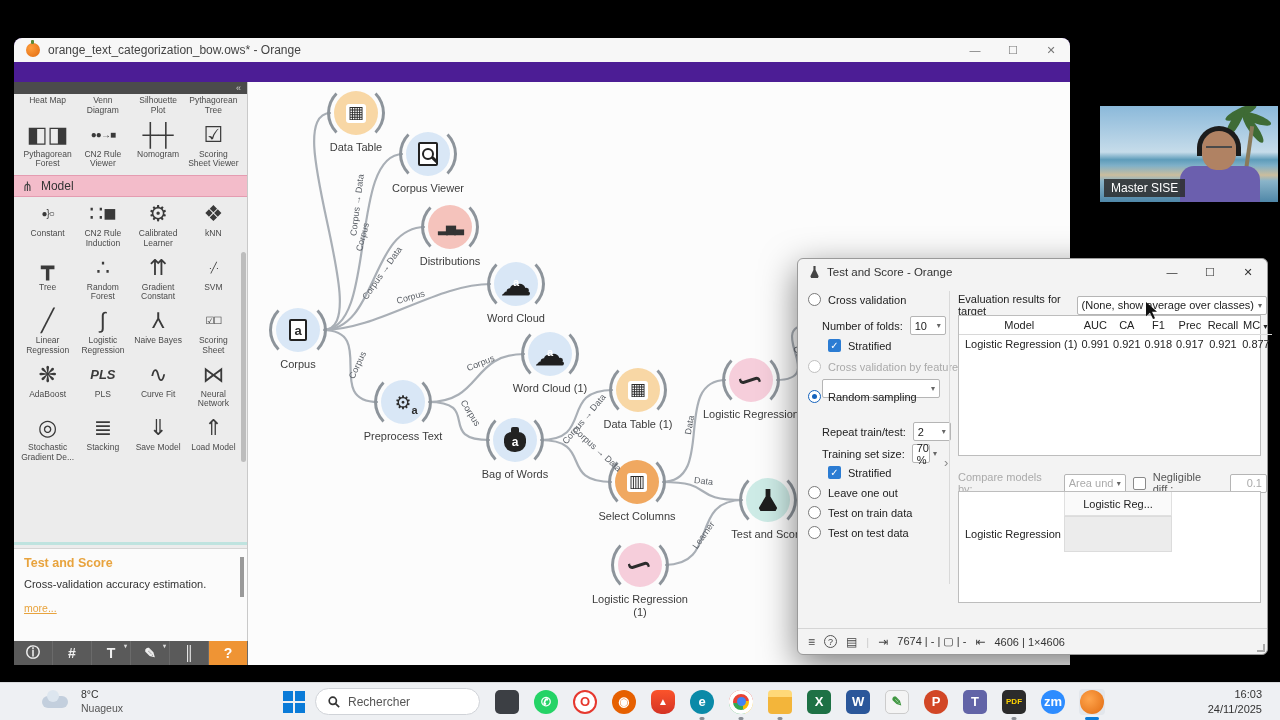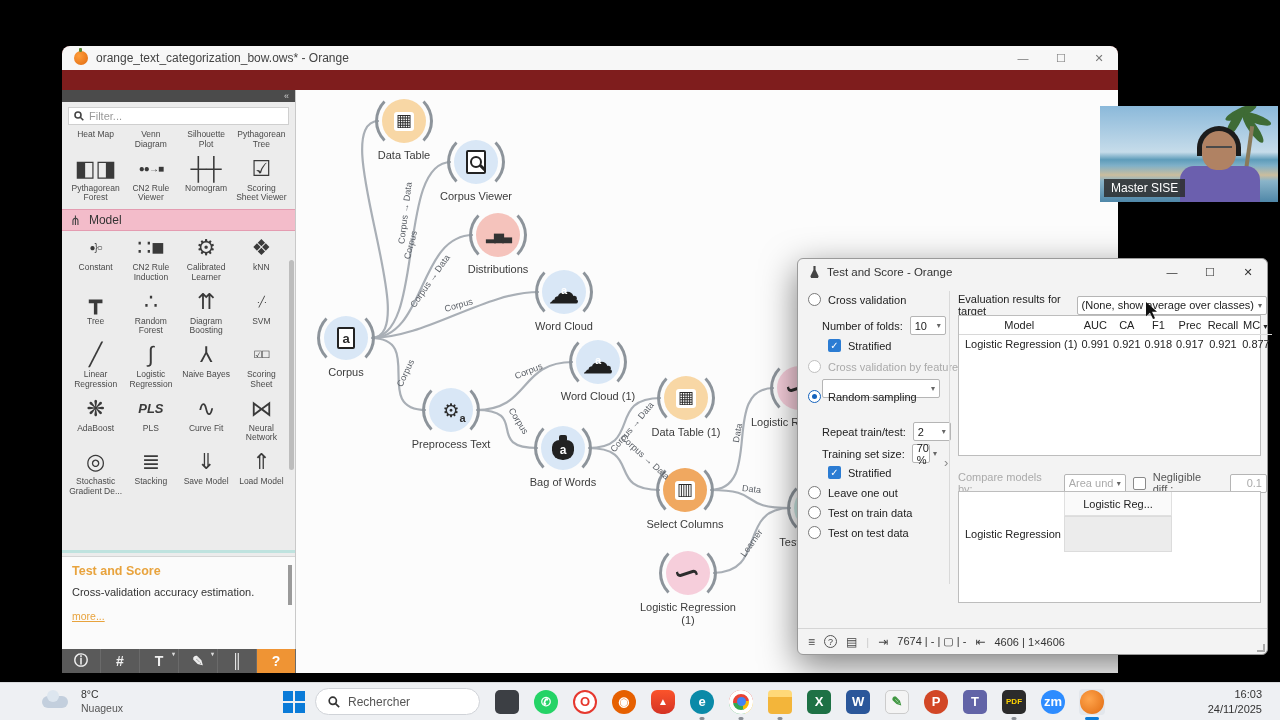--- a/index.html
+++ b/index.html
@@ -1,21 +1,21 @@
 <!DOCTYPE html>
 <html><head>
 <meta charset="utf-8">
 <style>
   * { margin:0; padding:0; box-sizing:border-box; }
   html,body { width:1280px; height:720px; background:#000; overflow:hidden;
               font-family:"Liberation Sans", sans-serif; }
 
   
-  #main-window { position:absolute; left:14px; top:46px; width:1056px; height:627px;
-                 background:#7f1d1d; border-radius:8px 8px 0 0; overflow:hidden;margin-left:48px; }
+  #main-window { position:absolute; left:14px; top:38px; width:1056px; height:627px;
+                 background:#4c1d95; border-radius:8px 8px 0 0; overflow:hidden; }
   #titlebar { position:absolute; left:0; top:0; right:0; height:24px; background:#f7f7f7;
               display:flex; align-items:center; font-size:12px; color:#444; }
   #app-icon { width:14px; height:14px; border-radius:50%; background:radial-gradient(circle at 35% 35%, #ff9d3c, #e06a10);
               margin:0 8px 0 12px; position:relative; }
   #app-icon::after{ content:""; position:absolute; left:5px; top:-3px; width:3px; height:4px; background:#5c8a34; border-radius:1px;}
   .win-controls { margin-left:auto; display:flex; height:100%; }
   .win-btn { width:38px; height:100%; display:flex; align-items:center; justify-content:center;
              color:#777; font-size:11px; }
   #menubar { position:absolute; left:0; top:24px; right:0; height:20px; background:#f2f2f2;
              display:flex; align-items:center; font-size:11.5px; color:#555; }
@@ -189,27 +189,20 @@
       <span class="win-btn">—</span>
       <span class="win-btn">☐</span>
       <span class="win-btn">✕</span>
     </div>
   </div>
 
   <div id="sidebar">
     <div id="collapse-strip">
       <span>«</span>
     </div>
-    <div id="filter-box">
-      <svg width="10" height="10" viewBox="0 0 10 10">
-          <circle cx="4" cy="4" r="3" fill="none" stroke="#444" stroke-width="1.6"></circle>
-          <line x1="6.3" y1="6.3" x2="9.3" y2="9.3" stroke="#444" stroke-width="1.6"></line>
-        </svg>
-      <span>Filter...</span>
-    </div>
     <div class="wgrid" id="top-labels">
         <div class="wcell">
           <span class="wlabel">Heat Map</span>
         </div>
         <div class="wcell">
           <span class="wlabel">Venn Diagram</span>
         </div>
         <div class="wcell">
           <span class="wlabel">Silhouette Plot</span>
         </div>
@@ -259,21 +252,21 @@
         <div class="wcell">
           <span class="wglyph">┳</span>
           <span class="wlabel">Tree</span>
         </div>
         <div class="wcell">
           <span class="wglyph">∴</span>
           <span class="wlabel">Random Forest</span>
         </div>
         <div class="wcell">
           <span class="wglyph">⇈</span>
-          <span class="wlabel">Diagram Boosting</span>
+          <span class="wlabel">Gradient Constant</span>
         </div>
         <div class="wcell">
           <span class="wglyph small">∙╱∙</span>
           <span class="wlabel">SVM</span>
         </div>
         <div class="wcell">
           <span class="wglyph">╱</span>
           <span class="wlabel">Linear Regression</span>
         </div>
         <div class="wcell">

